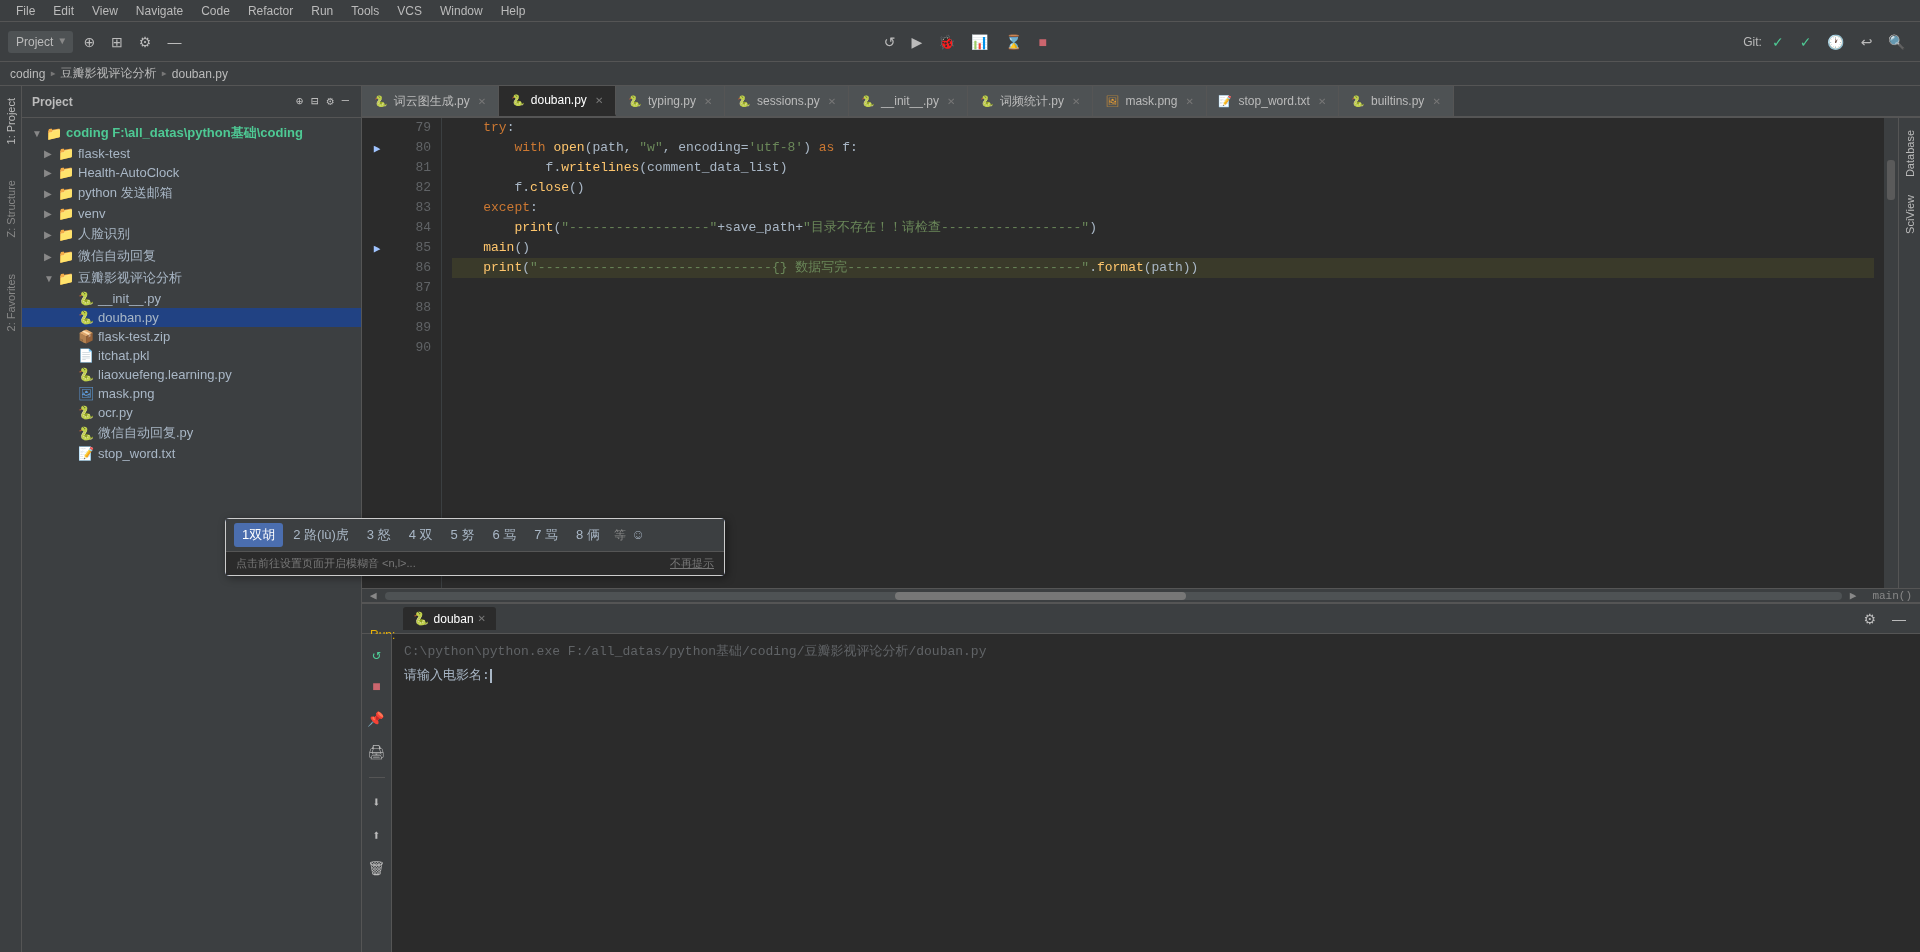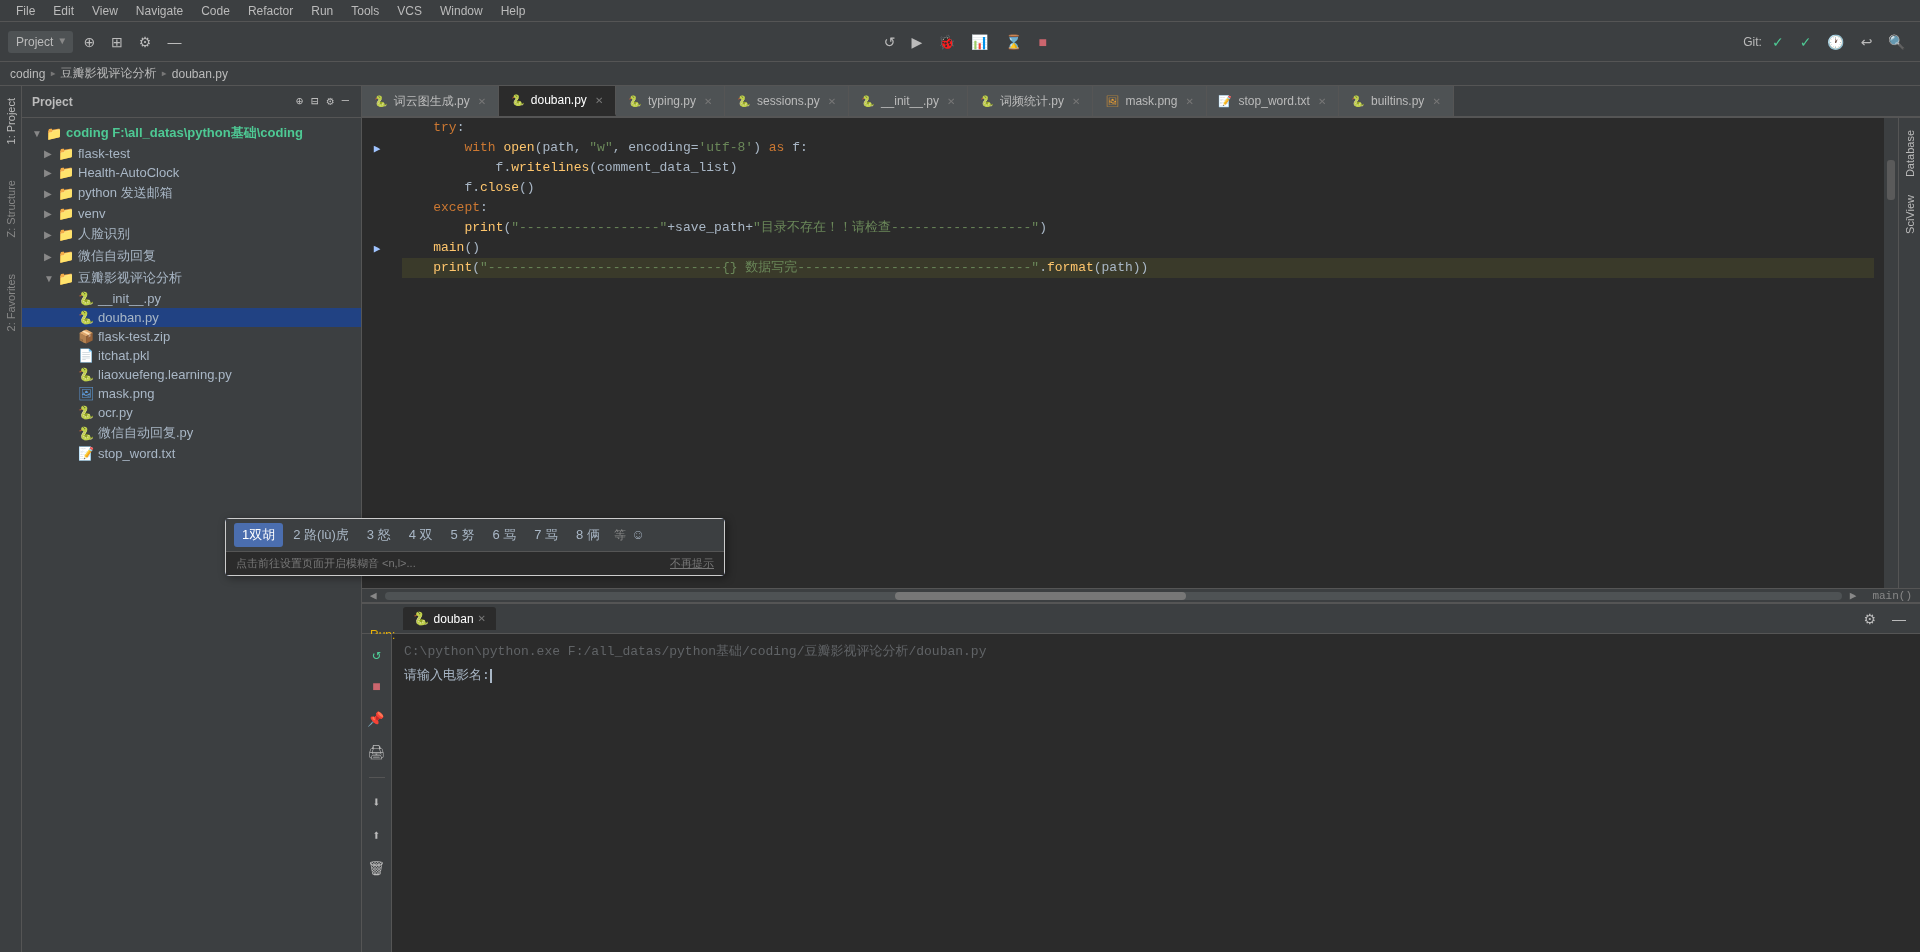--- a/index.html
+++ b/index.html
@@ -597,20 +597,34 @@
           </div>
           <div style="height:20px;"></div>
           <div style="height:20px;"></div>
           <div style="height:20px;"></div>
           <div style="height:20px;"></div>
           <div style="height:20px;display:flex;align-items:center;justify-content:center;">
             <span style="color:#a0c4ff;font-size:11px;">▶</span>
           </div>
         </div>
 
+        <div id="line-numbers">
+          <div>79</div>
+          <div>80</div>
+          <div>81</div>
+          <div>82</div>
+          <div>83</div>
+          <div>84</div>
+          <div>85</div>
+          <div>86</div>
+          <div>87</div>
+          <div>88</div>
+          <div>89</div>
+          <div>90</div>
+        </div>
         <div id="code-content">
           <div class="code-line">    <span class="kw">try</span>:</div>
           <div class="code-line">        <span class="kw">with</span> <span class="fn">open</span>(path, <span class="str">"w"</span>, encoding=<span class="str">'utf-8'</span>) <span class="kw">as</span> f:</div>
           <div class="code-line">            f.<span class="fn">writelines</span>(comment_data_list)</div>
           <div class="code-line">        f.<span class="fn">close</span>()</div>
           <div class="code-line">    <span class="kw">except</span>:</div>
           <div class="code-line">        <span class="fn">print</span>(<span class="str">"------------------"</span>+save_path+<span class="str">"目录不存在！！请检查------------------"</span>)</div>
           <div class="code-line">    <span class="fn">main</span>()</div>
           <div class="code-line highlighted">    <span class="fn">print</span>(<span class="str">"------------------------------{} 数据写完------------------------------"</span>.<span class="fn">format</span>(path))</div>
           <div class="code-line">&nbsp;</div>

